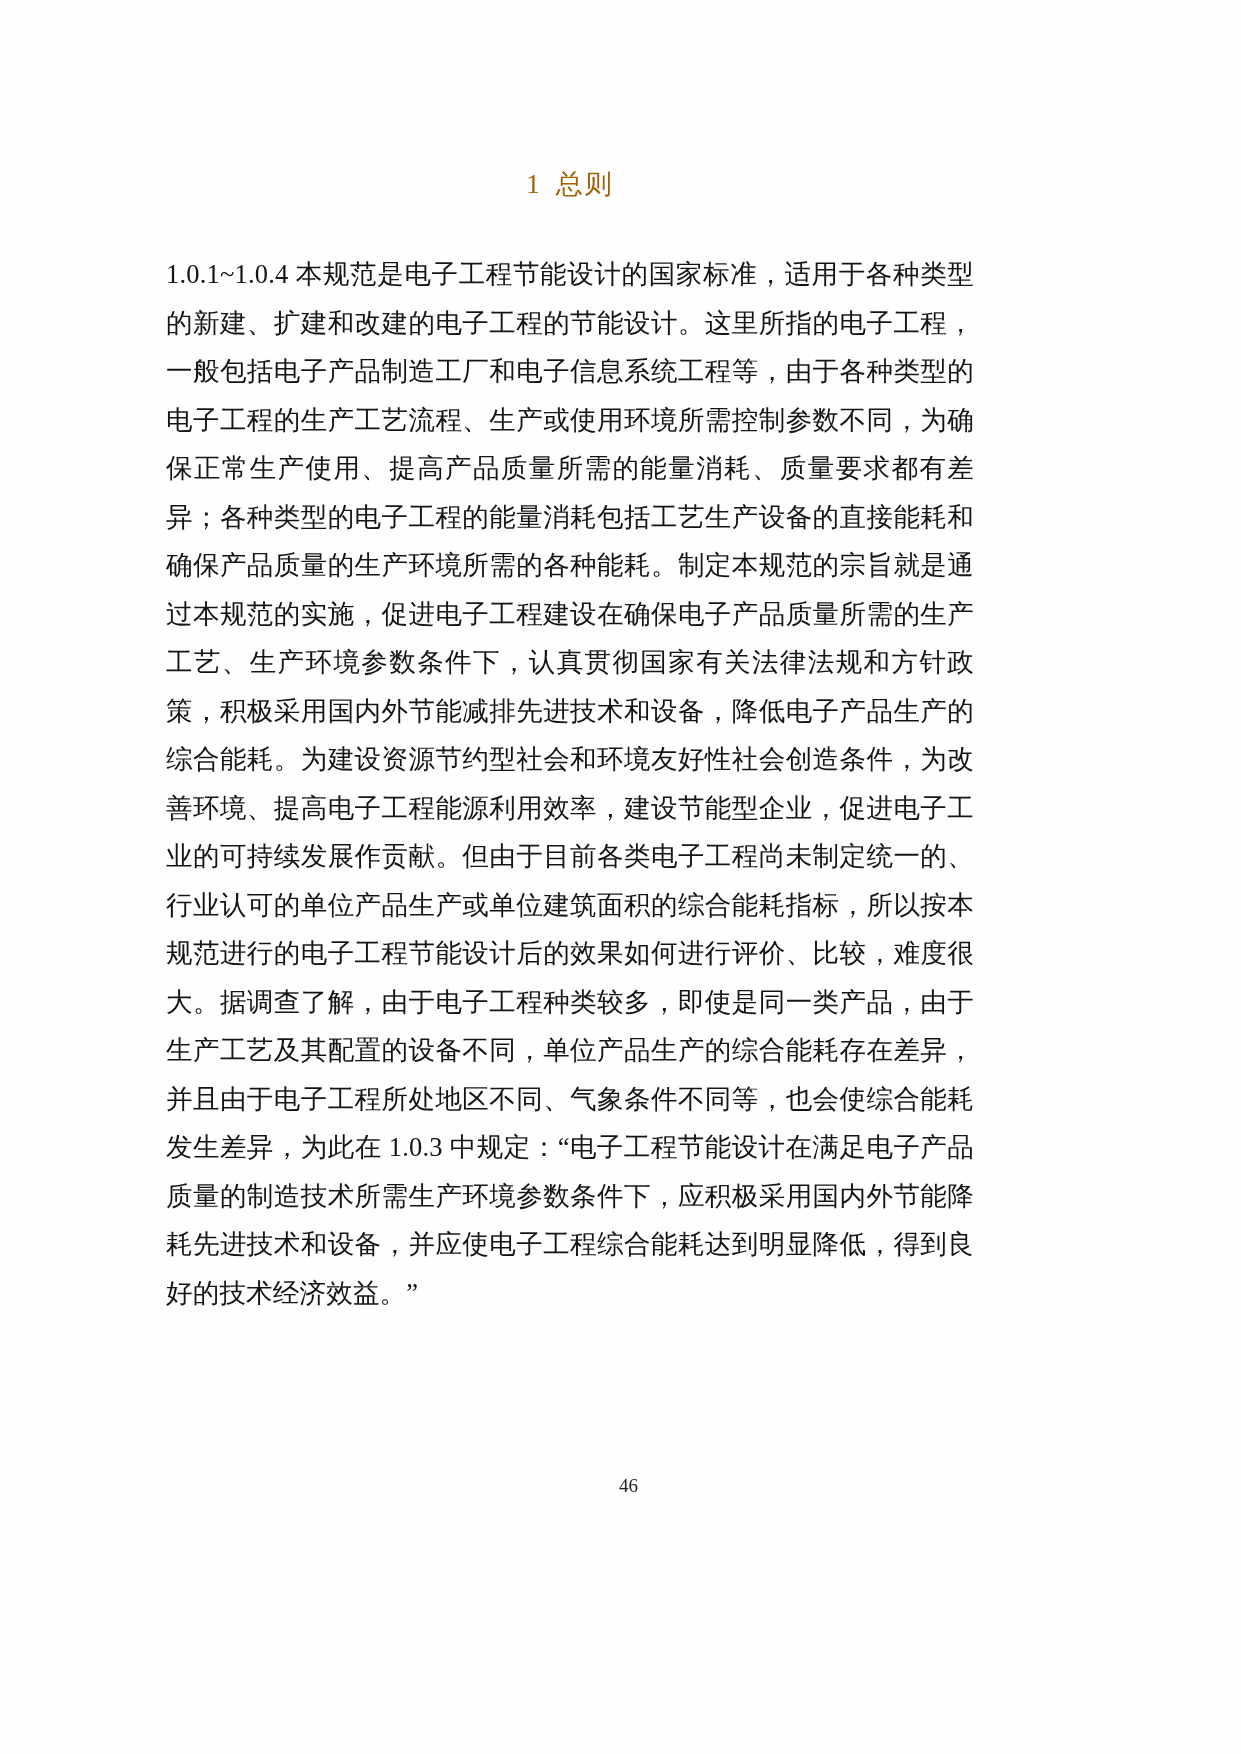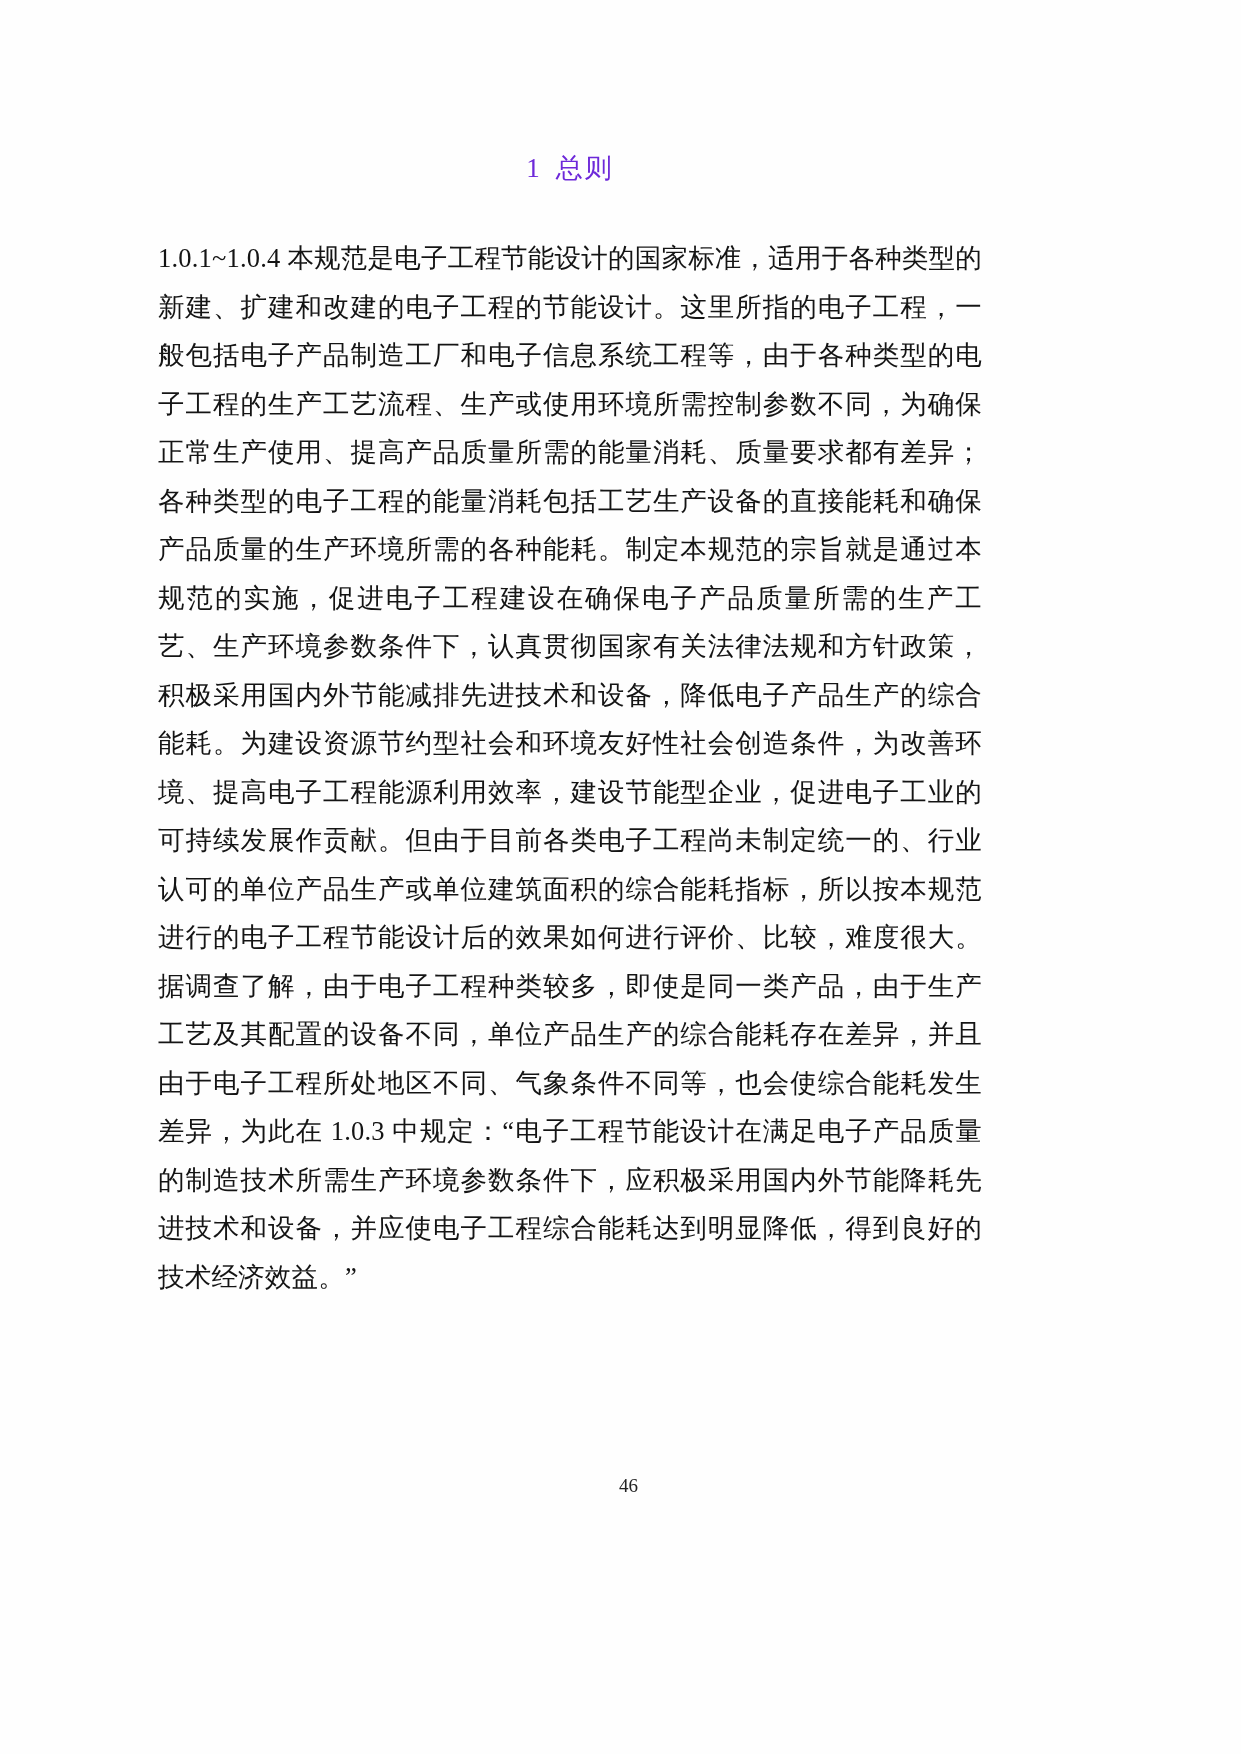--- a/index.html
+++ b/index.html
@@ -26,33 +26,33 @@
   .content {
     position: absolute;
     left: 150px;
     top: 150px;
     width: 840px;
   }
   .chapter-title {
     text-align: center;
     font-size: 27px;
     letter-spacing: 2px;
-    margin: 0 0 48px 0;
+    margin: 16px 0 48px 0;
     font-weight: normal;
-    color: #6d28d9;
+    color: #a16207;
   }
   .chapter-title .num {
     margin-right: 14px;
   }
   .body-par {
     font-size: 26.5px;
     line-height: 48.5px;
     text-align: justify;
     text-justify: inter-ideograph;
-    margin: 8px;
+    margin: 16px;
     color: #141414;
     letter-spacing: 0.2px;
   }
   .page-number {
     position: absolute;
     left: 0;
     right: 0;
     top: 1475px;
     text-align: center;
     font-size: 19px;

